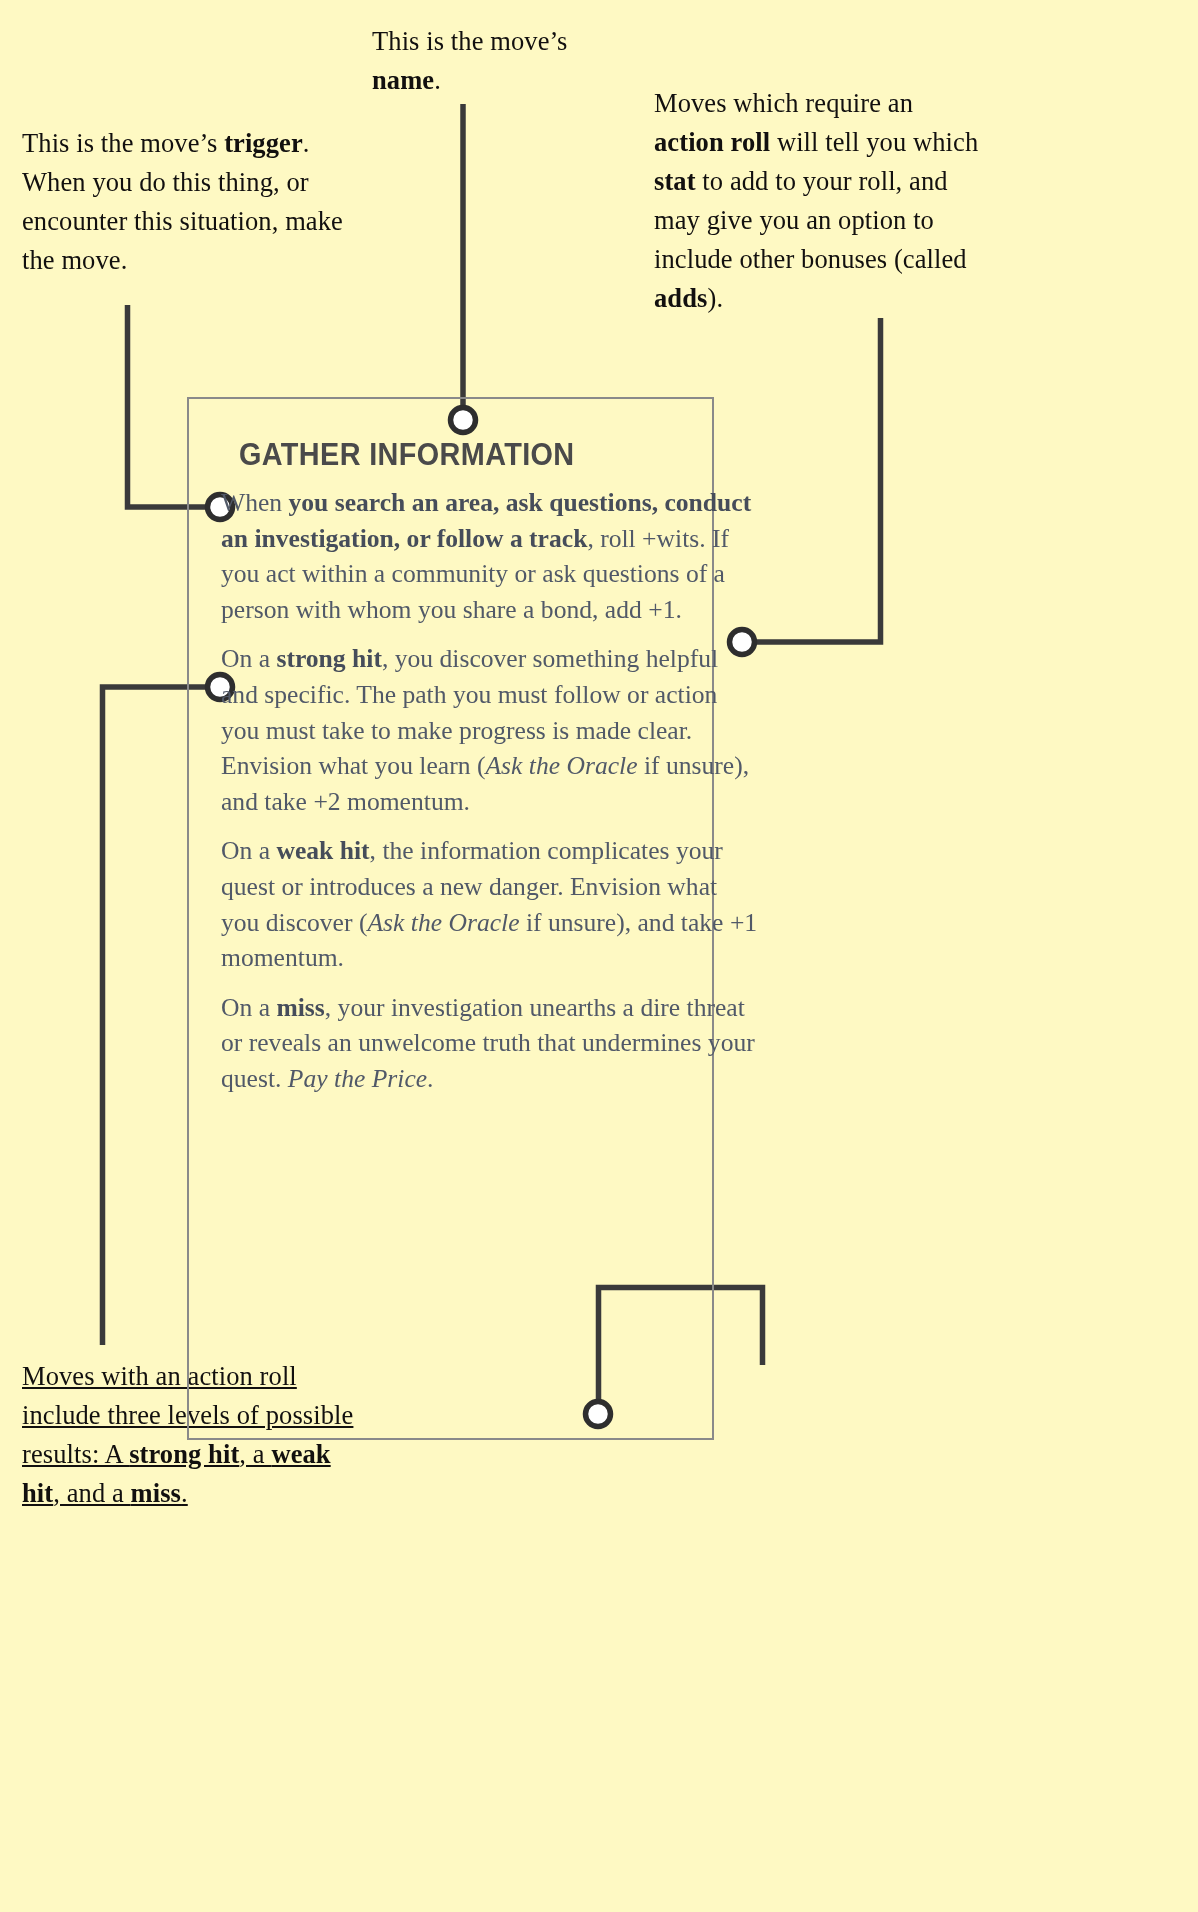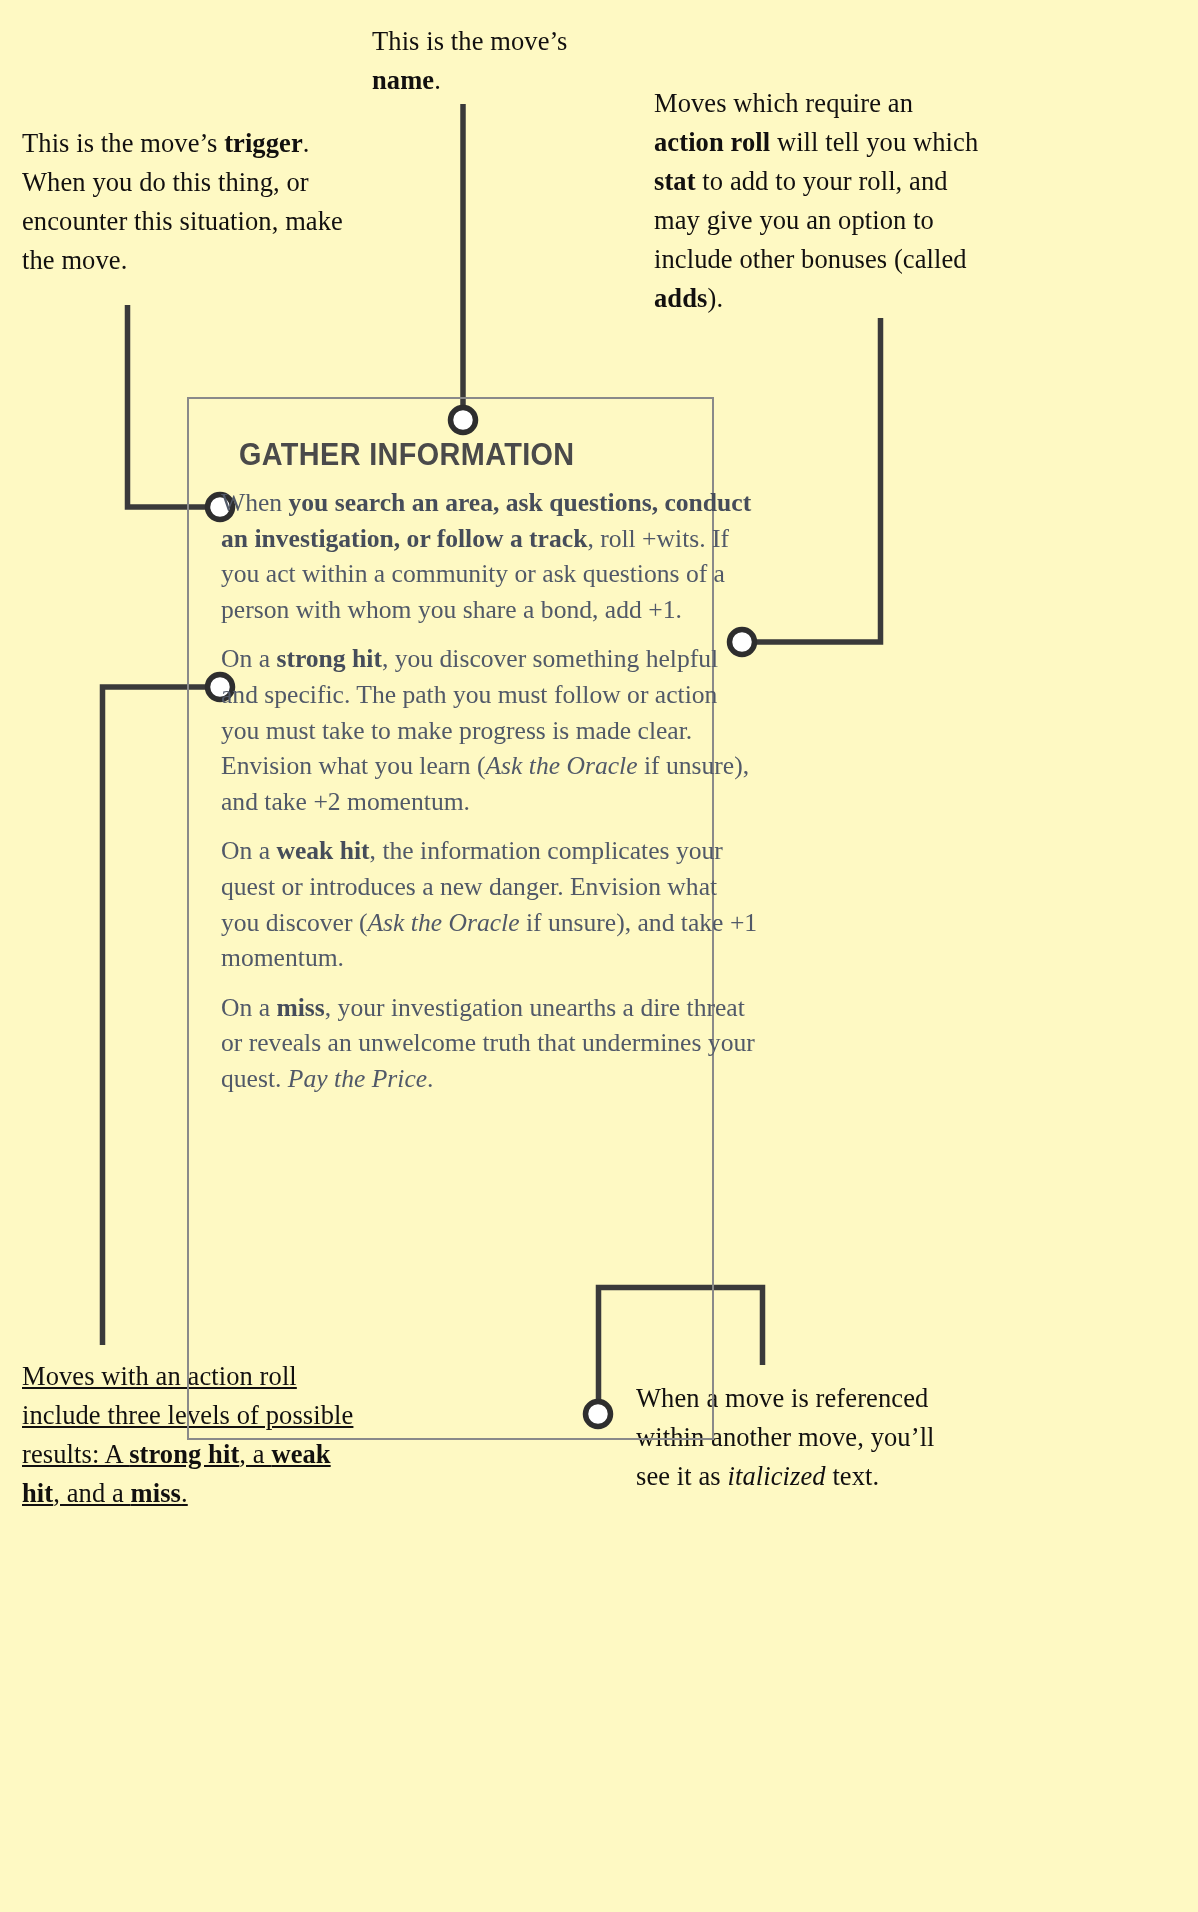--- a/index.html
+++ b/index.html
@@ -110,21 +110,20 @@
   </svg>
 
   <div class="annot" id="annot-name"><span>This is the move’s </span><b>name</b><span>.</span></div>
 
   <div class="annot" id="annot-trigger"><span>This is the move’s </span><b>trigger</b><span>. When you do this thing, or encounter this situation, make the move.</span></div>
 
   <div class="annot" id="annot-actionroll"><span>Moves which require an </span><b>action roll</b><span> will tell you which </span><b>stat</b><span> to add to your roll, and may give you an option to include other bonuses (called </span><b>adds</b><span>).</span></div>
 
   <div class="annot" id="annot-results"><span>Moves with an action roll include three levels of possible results: A </span><b>strong hit</b><span>, a </span><b>weak hit</b><span>, and a </span><b>miss</b><span>.</span></div>
 
-  <div class="annot" id="annot-italics"><span>When a move is referenced within another move, you’ll see it as </span><i>italicized</i><span> text.</span></div>
 
   <div id="move-card">
     <div id="move-title">GATHER INFORMATION</div>
     <div id="move-body">
       <p><span>When </span><b>you search an area, ask questions, conduct an investigation, or follow a track</b><span>, roll +wits. If you act within a community or ask questions of a person with whom you share a bond, add +1.</span></p>
       <p><span>On a </span><b>strong hit</b><span>, you discover something helpful and specific. The path you must follow or action you must take to make progress is made clear. Envision what you learn (</span><i>Ask the Oracle</i><span> if unsure), and take +2 momentum.</span></p>
       <p><span>On a </span><b>weak hit</b><span>, the information complicates your quest or introduces a new danger. Envision what you discover (</span><i>Ask the Oracle</i><span> if unsure), and take +1 momentum.</span></p>
       <p><span>On a </span><b>miss</b><span>, your investigation unearths a dire threat or reveals an unwelcome truth that undermines your quest. </span><i>Pay the Price</i><span>.</span></p>
     </div>
   </div>

